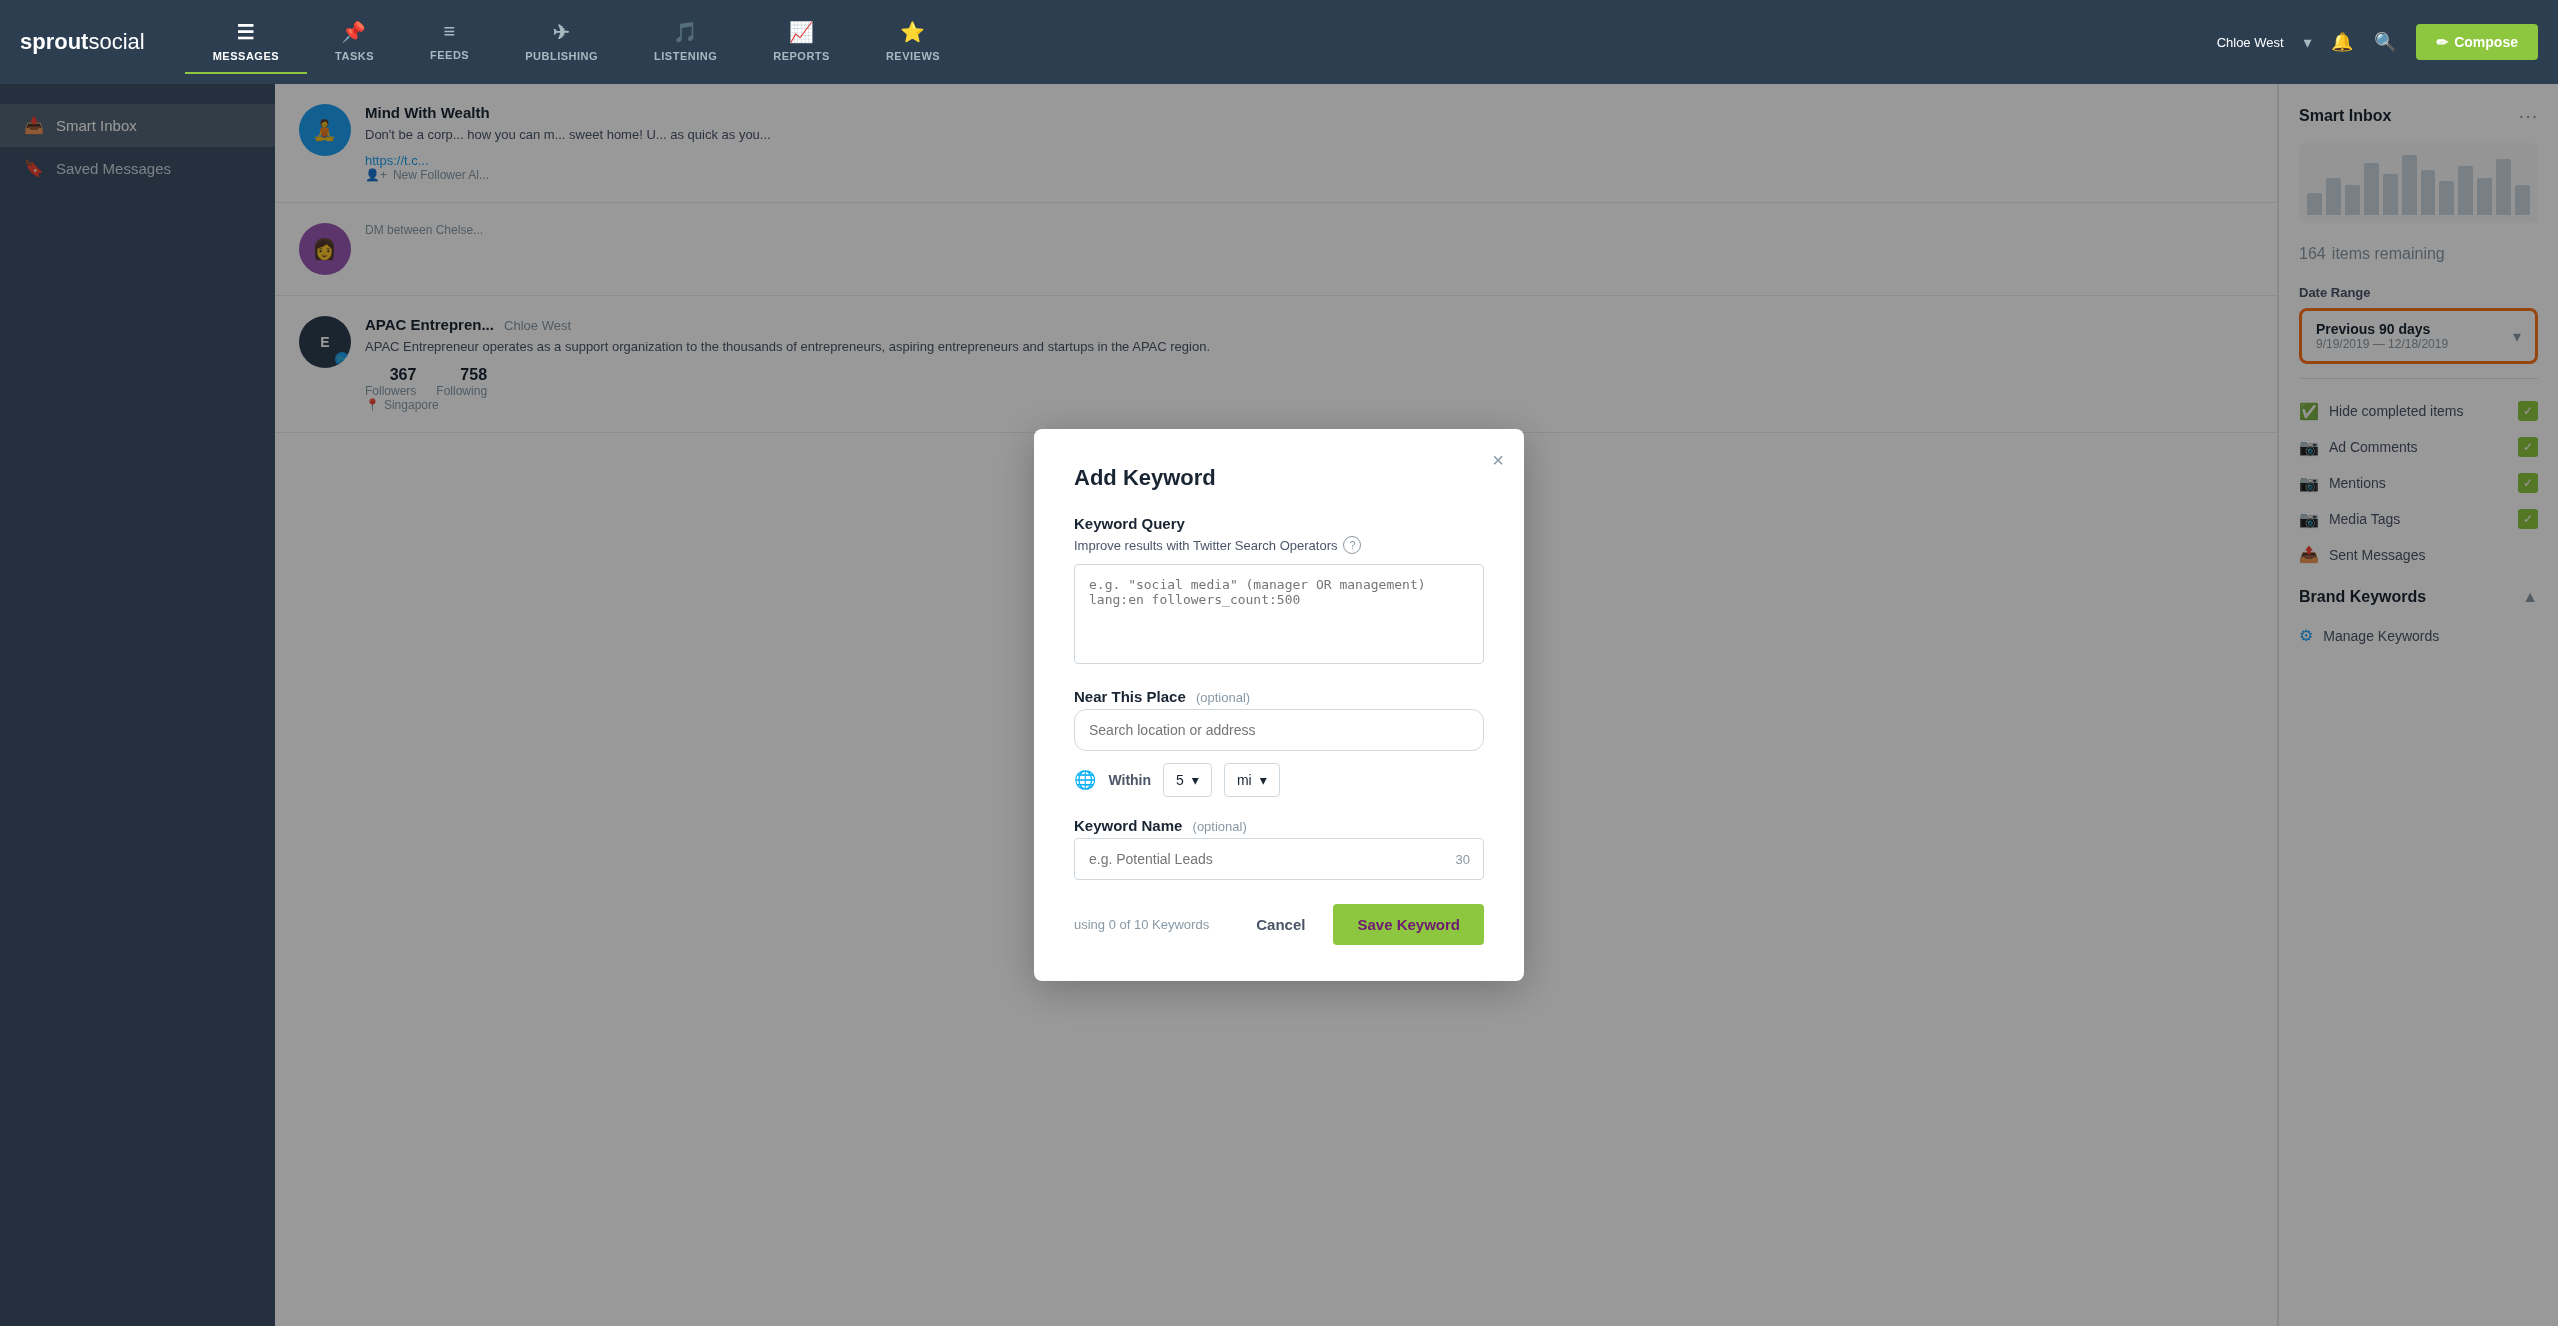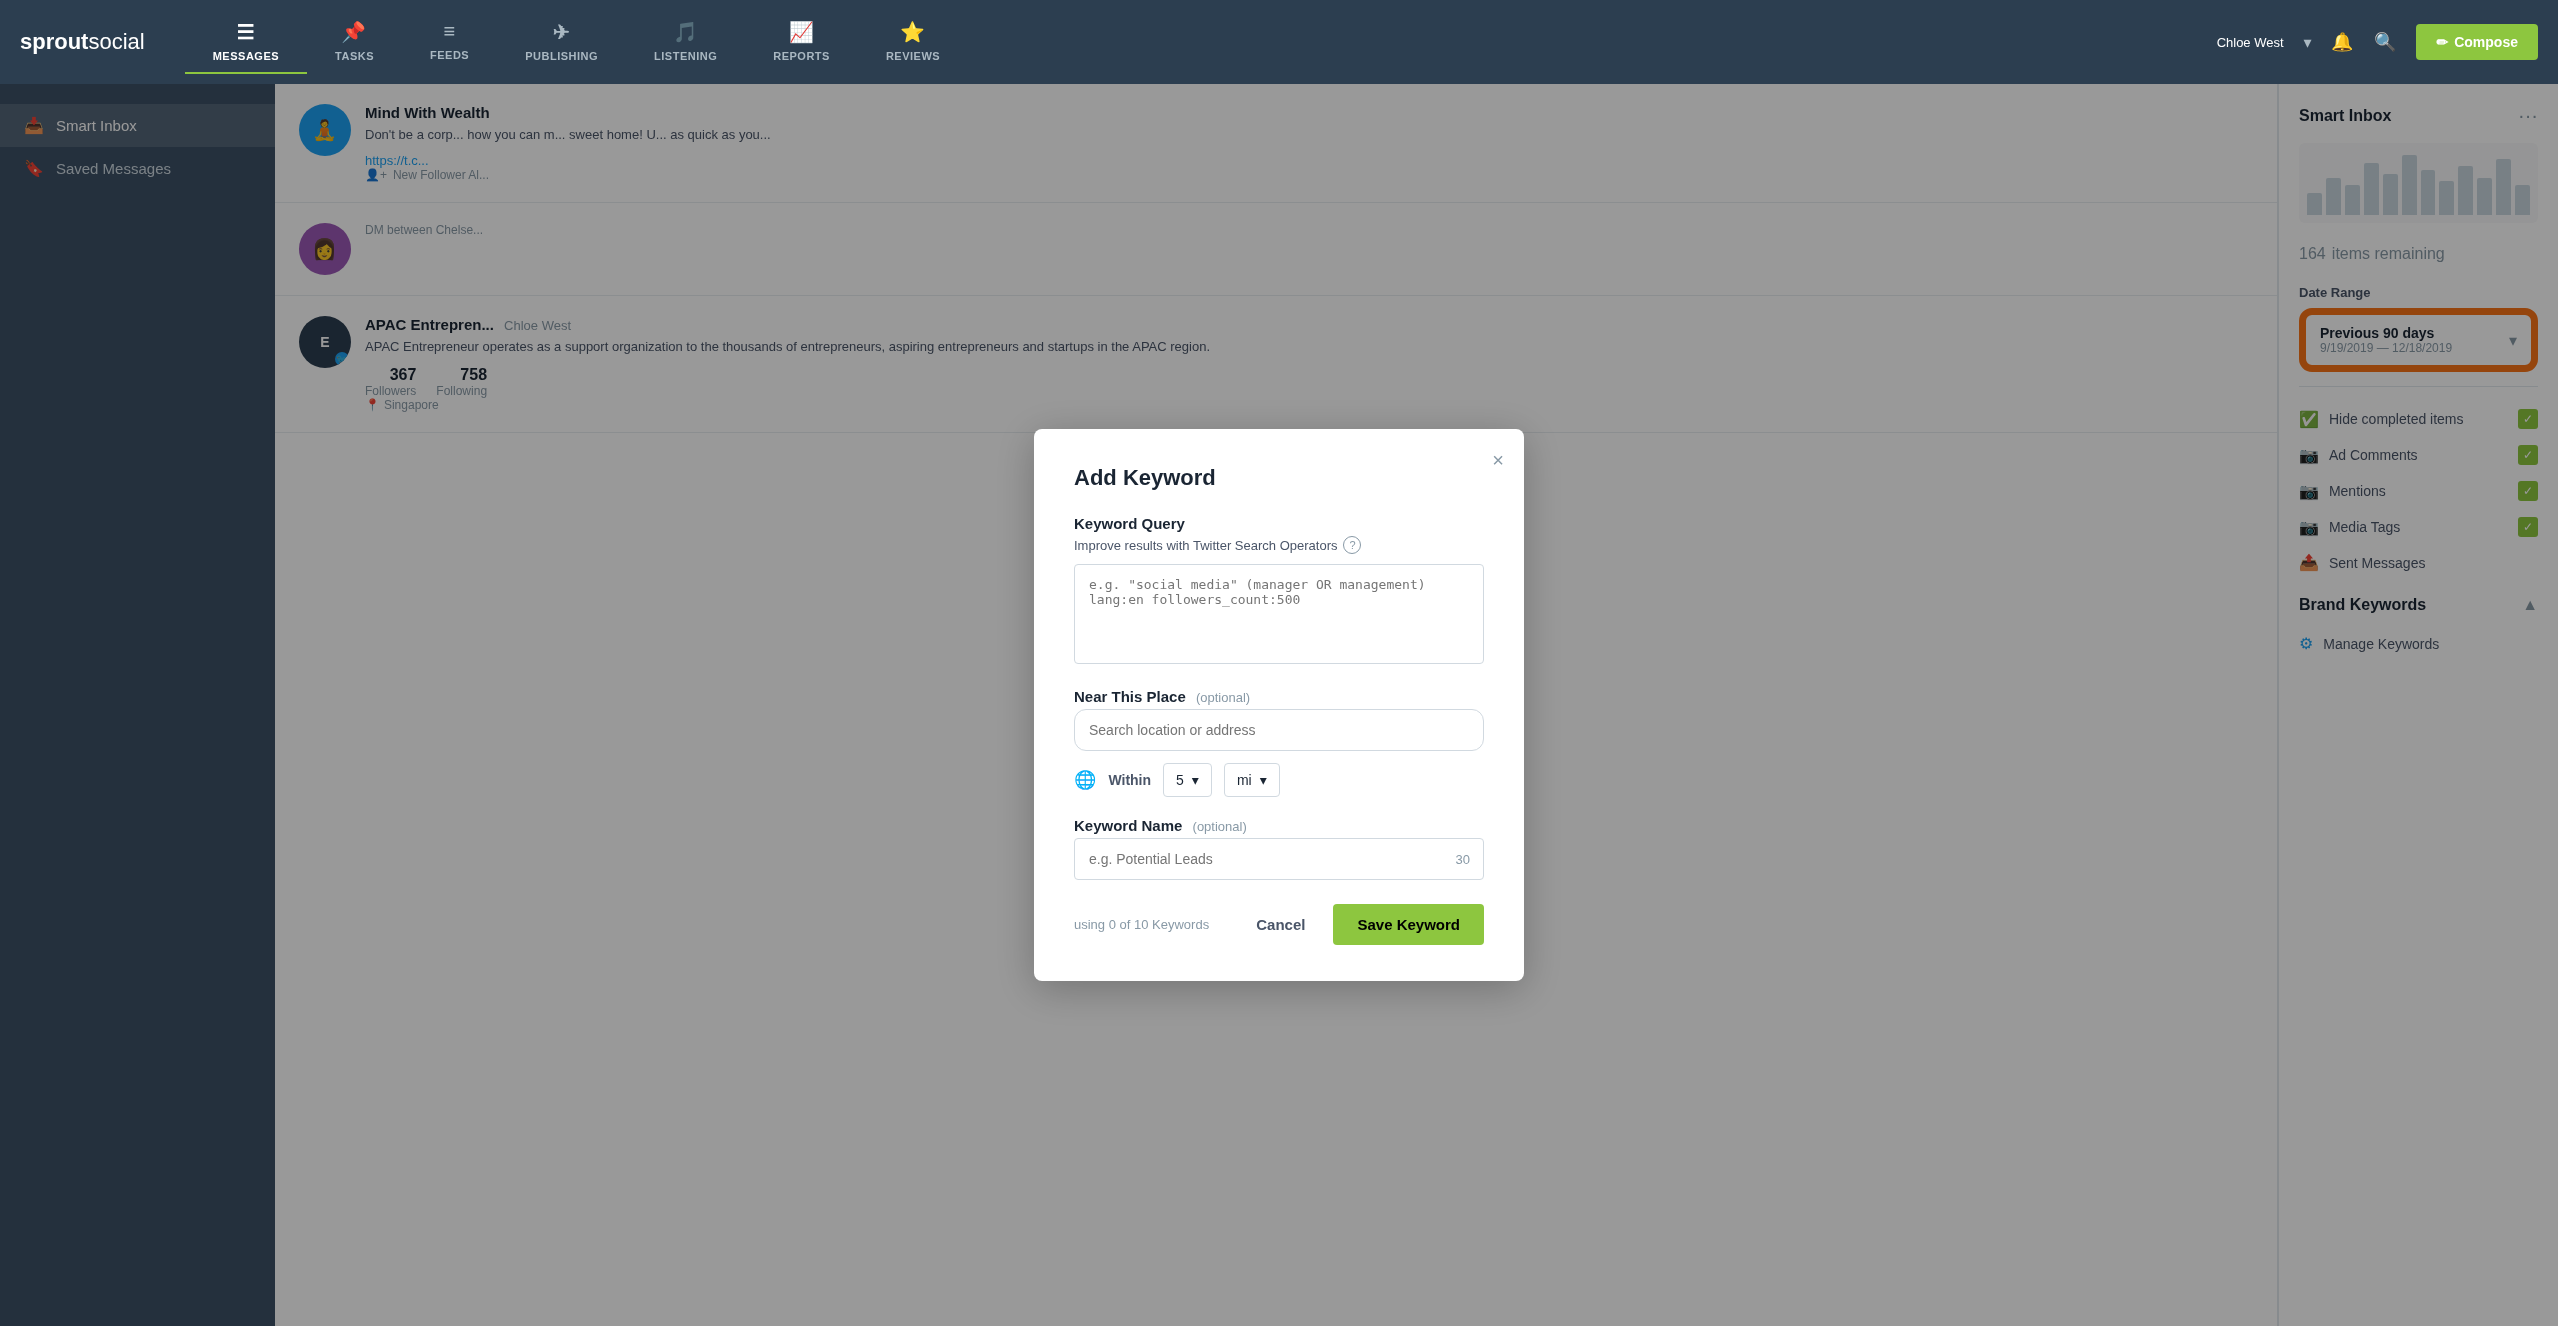--- a/index.html
+++ b/index.html
@@ -175,22 +175,22 @@
     .items-remaining {
       font-size: 22px;
       font-weight: 700;
       color: #1a2533;
       margin-bottom: 20px;
     }
     .items-remaining span { color: #8899a6; font-size: 16px; font-weight: 400; }
 
     .date-range-label { font-size: 13px; font-weight: 700; color: #4a5568; margin-bottom: 8px; }
     .date-range-select {
-      border: 7px solid #f97316;
-      border-radius: 13px;
+      border: 3px solid #f97316;
+      border-radius: 8px;
       padding: 10px 14px;
       display: flex;
       justify-content: space-between;
       align-items: center;
       margin-bottom: 6px;
       cursor: pointer;
     }
     .date-range-select .date-label { font-size: 14px; color: #1a2533; font-weight: 600; }
     .date-range-select .date-sub { font-size: 12px; color: #8899a6; }
     .date-range-select .chevron { color: #8899a6; }
@@ -383,21 +383,21 @@
       background: none;
       border: none;
       color: #4a5568;
       font-size: 15px;
       font-weight: 600;
       cursor: pointer;
       padding: 10px 16px;
     }
     .save-btn {
       background: #8dc63f;
-      color: #000000;
+      color: #701a75;
       border: none;
       border-radius: 4px;
       padding: 12px 24px;
       font-size: 15px;
       font-weight: 600;
       cursor: pointer;
     }
   </style>
 </head>
 <body>

